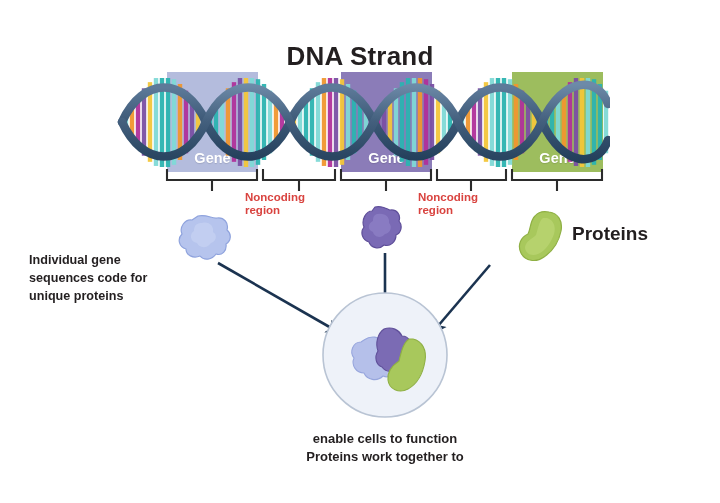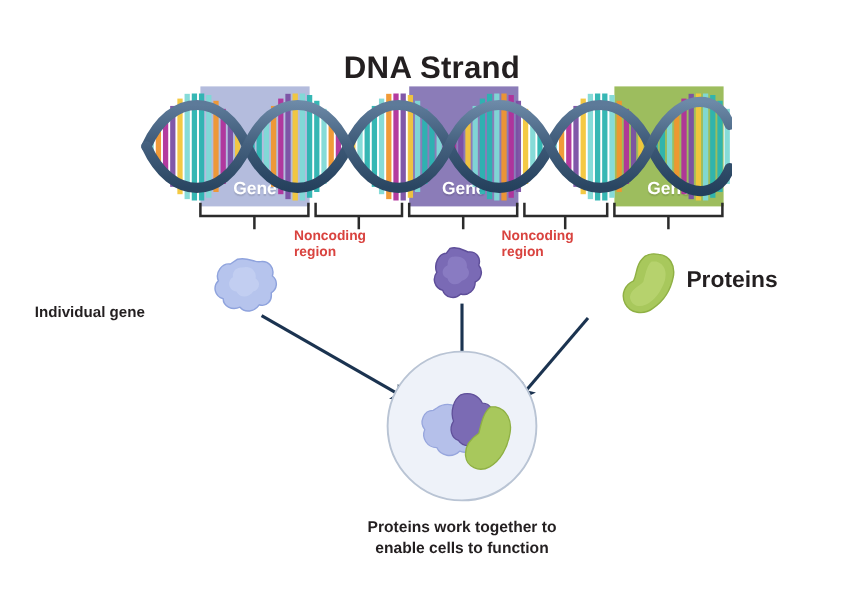--- a/index.html
+++ b/index.html
@@ -222,20 +222,22 @@
     <div>Noncoding</div>
     <div>region</div>
   </div>
   <div class="abs noncoding" style="left:418px;">
     <div>Noncoding</div>
     <div>region</div>
   </div>
 
   <div class="abs" id="left-text">
     <div>Individual gene</div>
+    <div>sequences code for</div>
+    <div>unique proteins</div>
   </div>
 
   <div class="abs" id="proteins-label">Proteins</div>
 
   <svg class="abs" style="left:176px; top:213px;" width="60" height="54" viewBox="0 0 60 54">
     <path d="M 22,3 C 31,1 36,6 41,5 C 48,4 53,10 51,17 C 56,21 55,28 50,31
              C 51,38 46,43 40,41 C 36,47 28,48 24,43 C 17,46 10,42 10,36
              C 3,34 1,26 6,21 C 3,14 9,6 16,7 Z" fill="#b6c4ed" stroke="#8fa3dd" stroke-width="1.2" stroke-linejoin="round"></path>
     <path d="M 26,10 C 33,8 38,13 37,19 C 42,22 40,29 35,30 C 31,36 23,35 21,30
              C 14,29 13,21 18,18 C 18,12 21,10 26,10 Z" fill="#c6d1f2" opacity="0.75"></path>
@@ -277,17 +279,17 @@
              C 31,64 35,54 43,54 Z" fill="#b5c0ea" stroke="#97a6dd" stroke-width="1.1" stroke-linejoin="round"></path>
 
     <path d="M 66,41 C 74,38 81,42 84,48 C 91,48 95,56 91,62 C 94,70 89,78 82,78
              C 78,85 68,85 64,79 C 58,77 56,69 60,63 C 57,55 60,45 66,41 Z" fill="#7b6bb4" stroke="#60509a" stroke-width="1.1" stroke-linejoin="round"></path>
 
     <path d="M 95,51 C 104,53 109,62 107,73 C 105,85 99,96 90,101
              C 81,106 71,101 70,92 C 69,83 75,77 81,73 C 83,65 85,55 91,51 Z" fill="#a8c85c" stroke="#8fb044" stroke-width="1.1" stroke-linejoin="round"></path>
   </svg>
 
   <div class="abs" id="bottom-caption">
+    <div>enable cells to function</div>
     <div>Proteins work together to</div>
-    <div>enable cells to function</div>
   </div>
 
 </div>
 
 </body></html>

